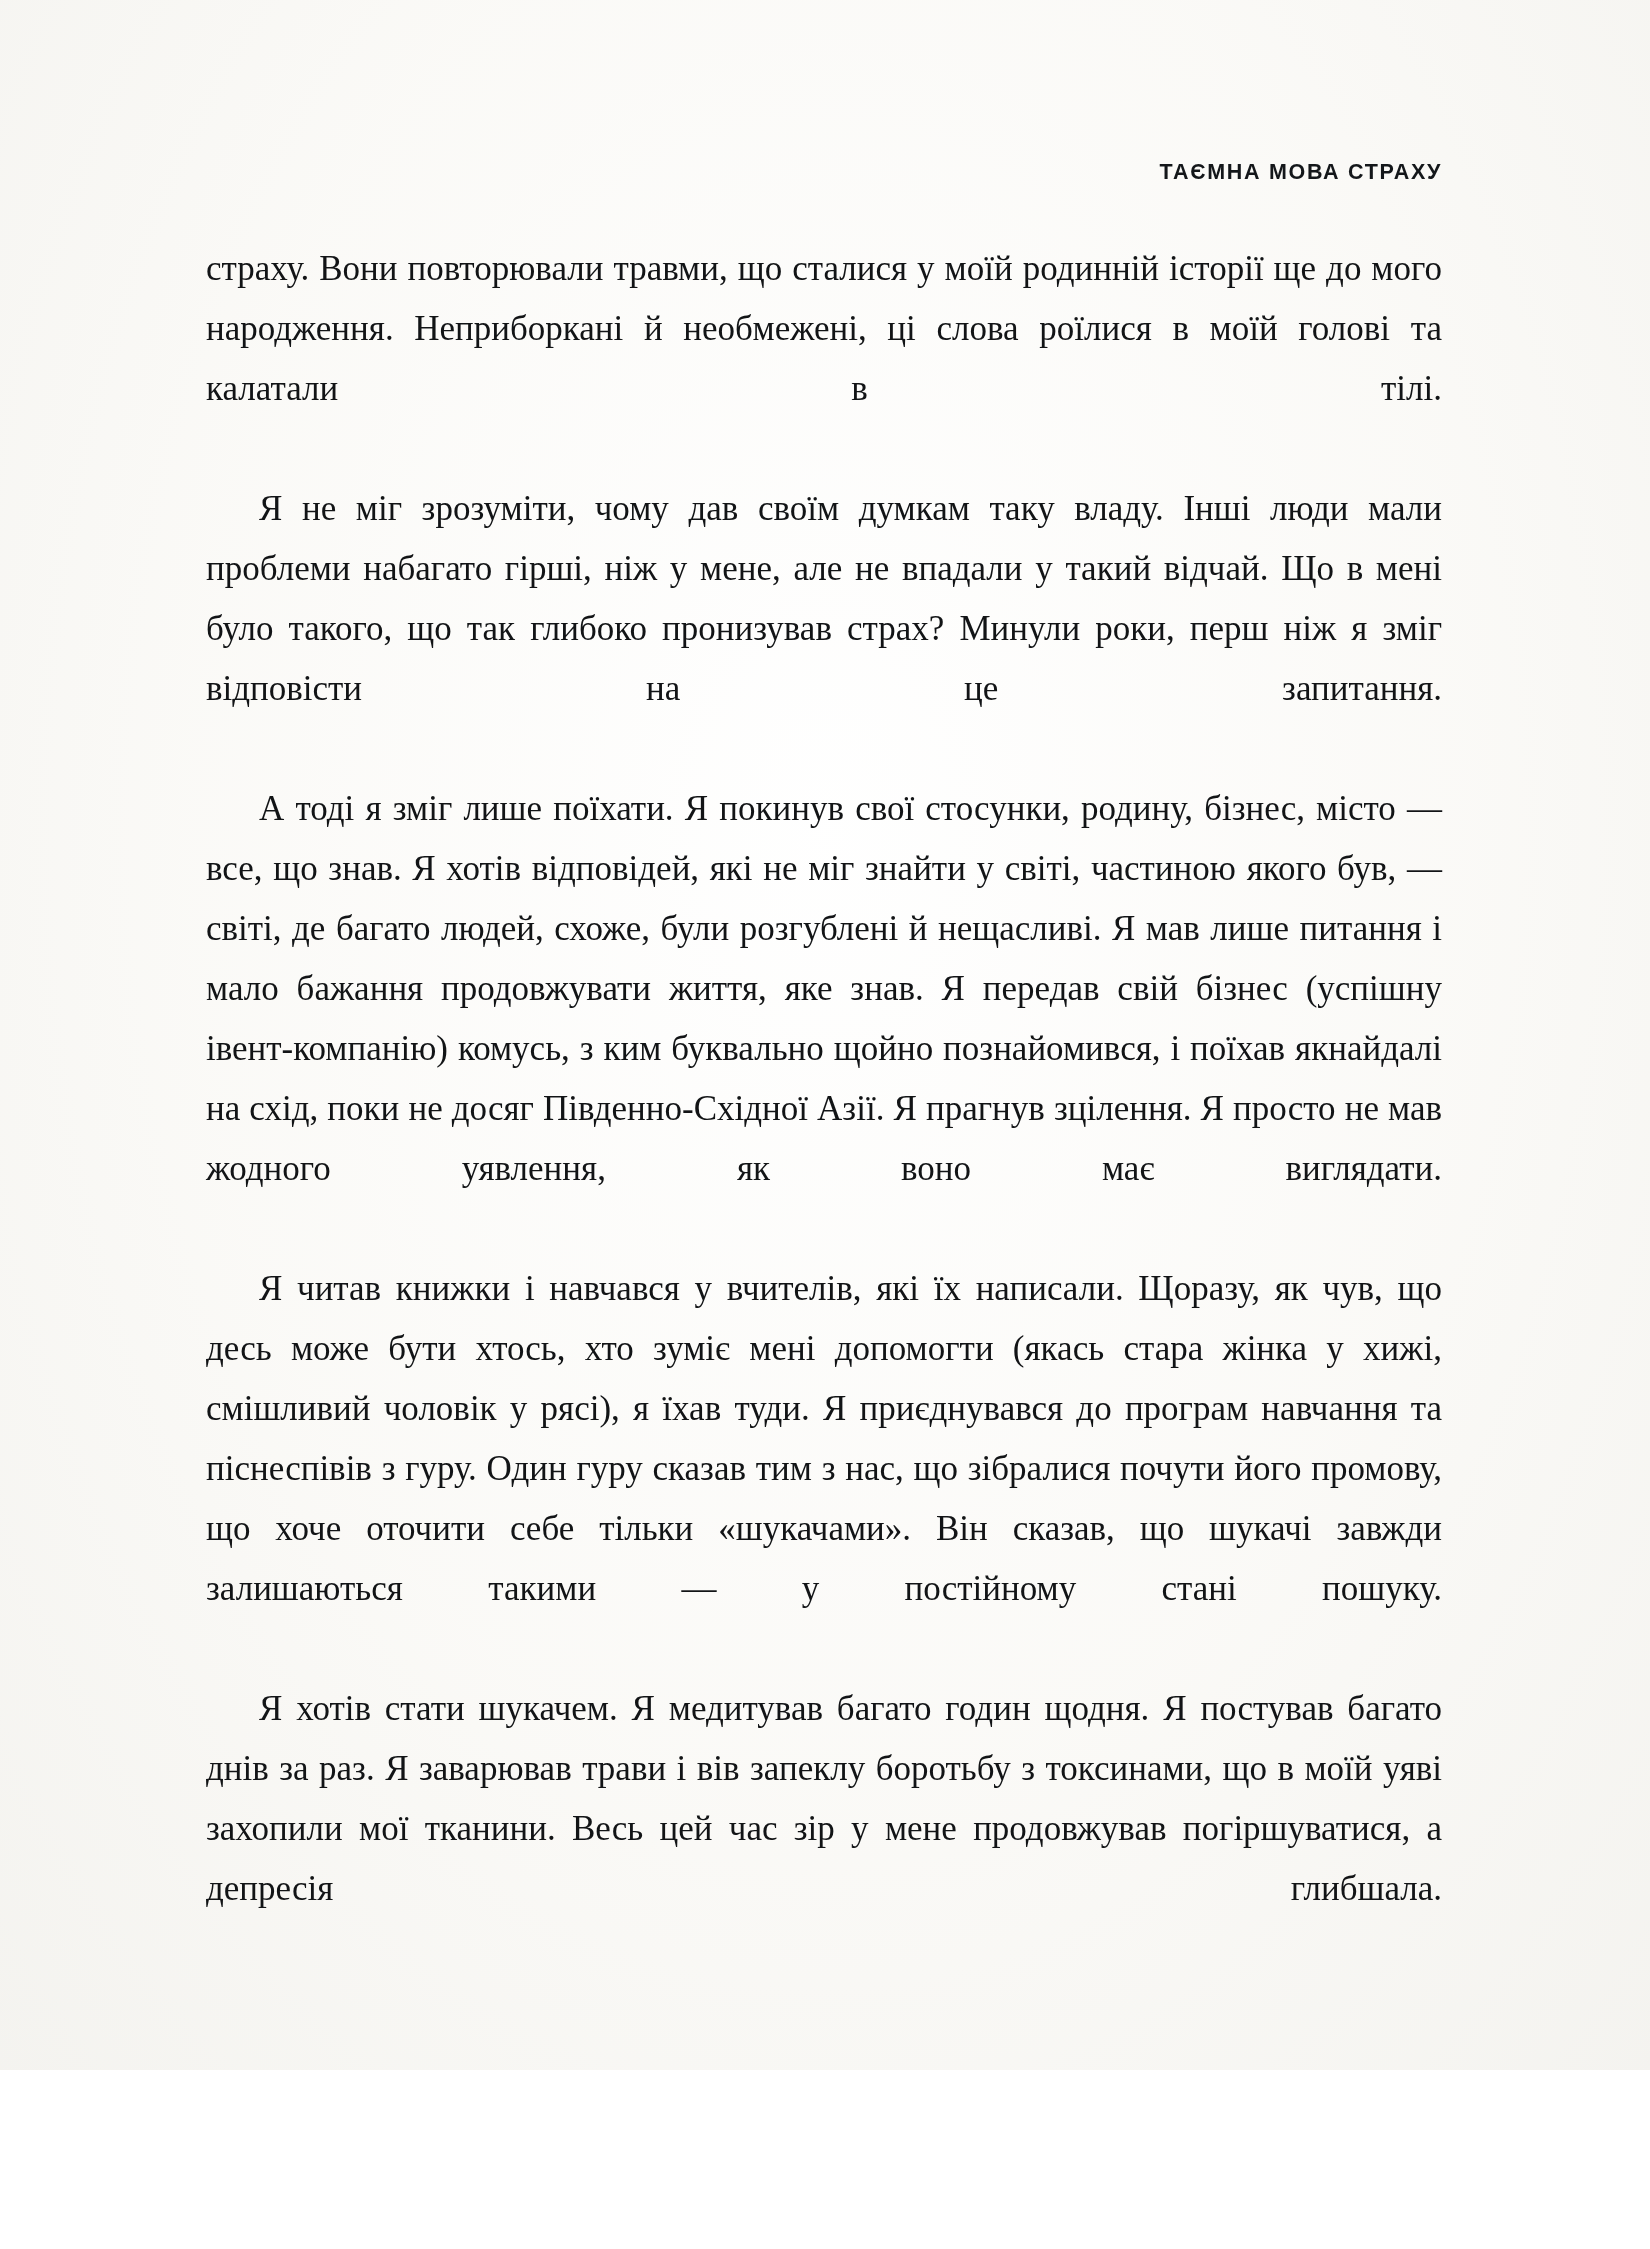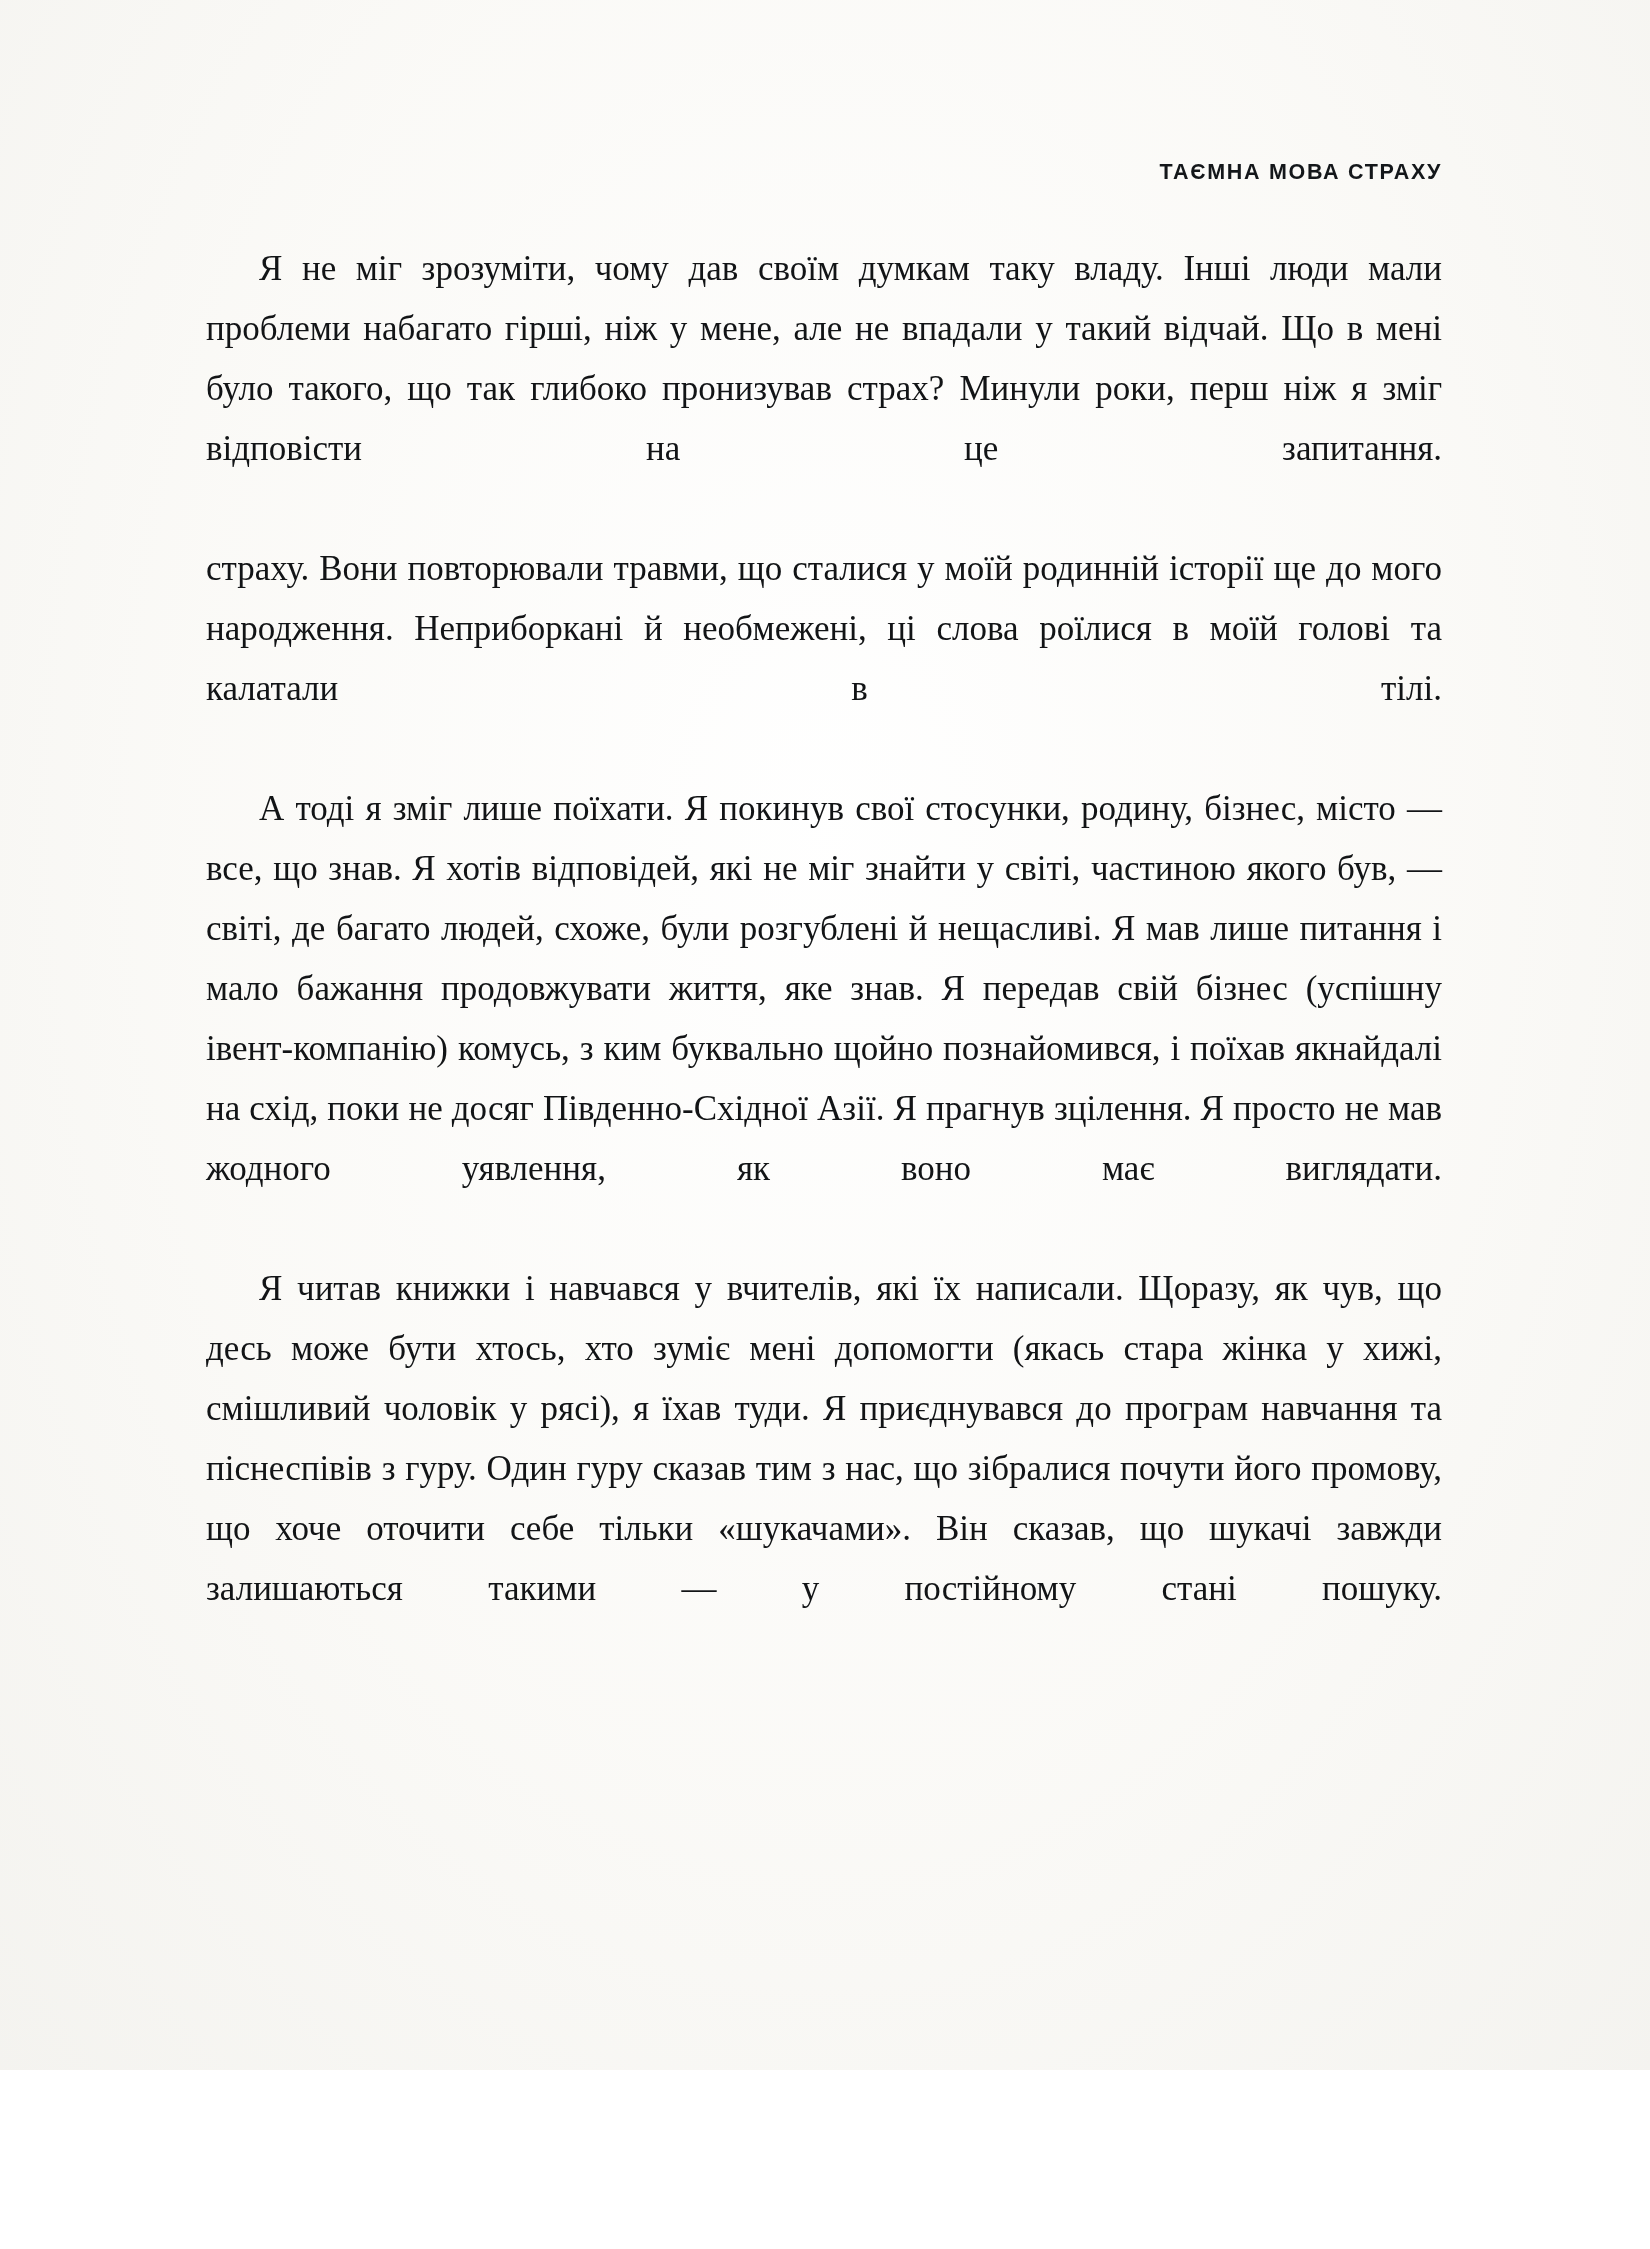--- a/index.html
+++ b/index.html
@@ -101,23 +101,24 @@
 </style>
 </head>
 <body>
 
 <div class="page">
   <div class="content">
 
     <div class="running-head">ТАЄМНА МОВА СТРАХУ</div>
 
     <div class="text-block">
+      <p class="para">страху. Вони повторювали травми, що сталися у моїй родинній історії ще до мого народження. Неприборкані й необмежені, ці слова роїлися в моїй голові та калатали в тілі.</p>
       <p class="para indent">Я не міг зрозуміти, чому дав своїм думкам таку владу. Інші люди мали проблеми набагато гірші, ніж у мене, але не впадали у такий відчай. Що в мені було такого, що так глибоко пронизував страх? Минули роки, перш ніж я зміг відповісти на це запитання.</p>
-      <p class="para">страху. Вони повторювали травми, що сталися у моїй родинній історії ще до мого народження. Неприборкані й необмежені, ці слова роїлися в моїй голові та калатали в тілі.</p>
       <p class="para indent">А тоді я зміг лише поїхати. Я покинув свої стосунки, родину, бізнес, місто — все, що знав. Я хотів відповідей, які не міг знайти у світі, частиною якого був, — світі, де багато людей, схоже, були розгублені й нещасливі. Я мав лише питання і мало бажання продовжувати життя, яке знав. Я передав свій бізнес (успішну івент-компанію) комусь, з ким буквально щойно познайомився, і поїхав якнайдалі на схід, поки не досяг Південно-Східної Азії. Я прагнув зцілення. Я просто не мав жодного уявлення, як воно має виглядати.</p>
       <p class="para indent">Я читав книжки і навчався у вчителів, які їх написали. Щоразу, як чув, що десь може бути хтось, хто зуміє мені допомогти (якась стара жінка у хижі, смішливий чоловік у рясі), я їхав туди. Я приєднувався до програм навчання та піснеспівів з гуру. Один гуру сказав тим з нас, що зібралися почути його промову, що хоче оточити себе тільки «шукачами». Він сказав, що шукачі завжди залишаються такими — у постійному стані пошуку.</p>
+      <p class="para indent">Я хотів стати шукачем. Я медитував багато годин щодня. Я постував багато днів за раз. Я заварював трави і вів запеклу боротьбу з токсинами, що в моїй уяві захопили мої тканини. Весь цей час зір у мене продовжував погіршуватися, а депресія глибшала.</p>
     </div>
 
     <div class="folio">13</div>
 
   </div>
 </div>
 
 
 </body></html>

